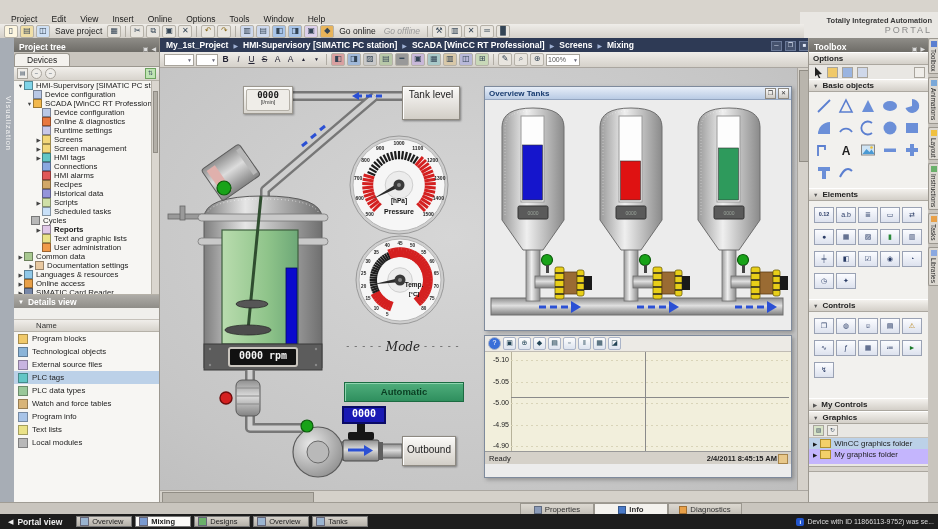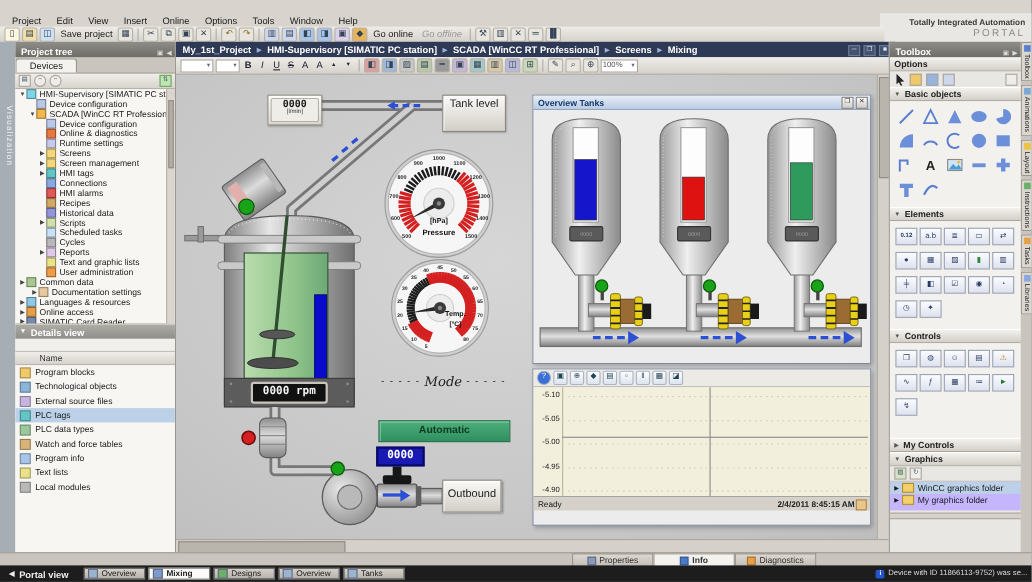--- a/index.html
+++ b/index.html
@@ -308,26 +308,26 @@
         <div class="trow" style="padding-left: 21px;">
           <span class="arr">▶</span>
           <span class="tico2" style="background: rgb(207, 224, 168);"></span>
           <span>Scripts</span>
         </div>
         <div class="trow" style="padding-left: 21px;">
           <span class="arr"></span>
           <span class="tico2" style="background: rgb(200, 224, 248);"></span>
           <span>Scheduled tasks</span>
         </div>
-        <div class="trow" style="padding-left: 21px;">
+        <div class="trow" style="padding-left: 10px;">
           <span class="arr"></span>
           <span class="tico2" style="background: rgb(184, 184, 184);"></span>
           <span>Cycles</span>
         </div>
-        <div class="trow" style="padding-left: 21px;">
+        <div class="trow" style="padding-left: 21px; font-weight: bold;">
           <span class="arr">▶</span>
           <span class="tico2" style="background: rgb(224, 200, 232);"></span>
           <span>Reports</span>
         </div>
         <div class="trow" style="padding-left: 21px;">
           <span class="arr"></span>
           <span class="tico2" style="background: rgb(234, 226, 136);"></span>
           <span>Text and graphic lists</span>
         </div>
         <div class="trow" style="padding-left: 21px;">

